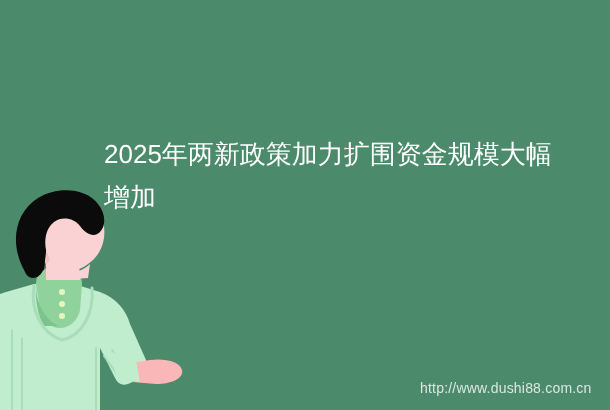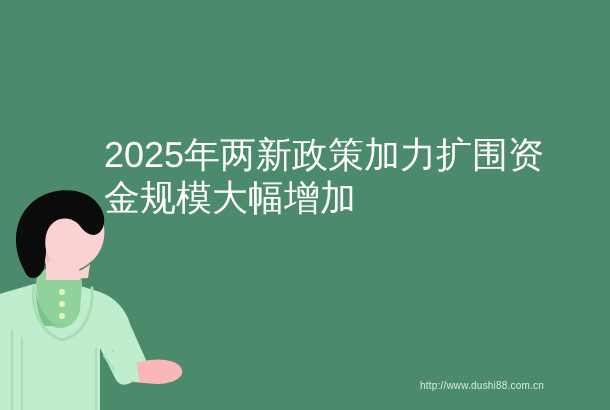--- a/index.html
+++ b/index.html
@@ -15,34 +15,34 @@
     background: #4b8a6a;
     font-family: "Liberation Sans", "DejaVu Sans", sans-serif;
   }
   
   #headline {
     position: absolute;
     left: 104px;
     top: 133px;
     width: 452px;
     color: #ffffff;
-    font-size: 36px;
+    font-size: 26px;
     line-height: 43px;
     letter-spacing: 0px;
     font-weight: 400;
     white-space: pre-wrap;
     text-rendering: geometricPrecision;
   }
   
   #watermark {
     position: absolute;
     left: 420px;
     top: 380px;
     color: rgba(255,255,255,0.80);
-    font-size: 10px;
+    font-size: 14px;
     letter-spacing: 0.2px;
     white-space: nowrap;
     text-align: center;
   }
   
   #figure {
     position: absolute;
     left: 0px;
     top: 188px;
     width: 200px;

